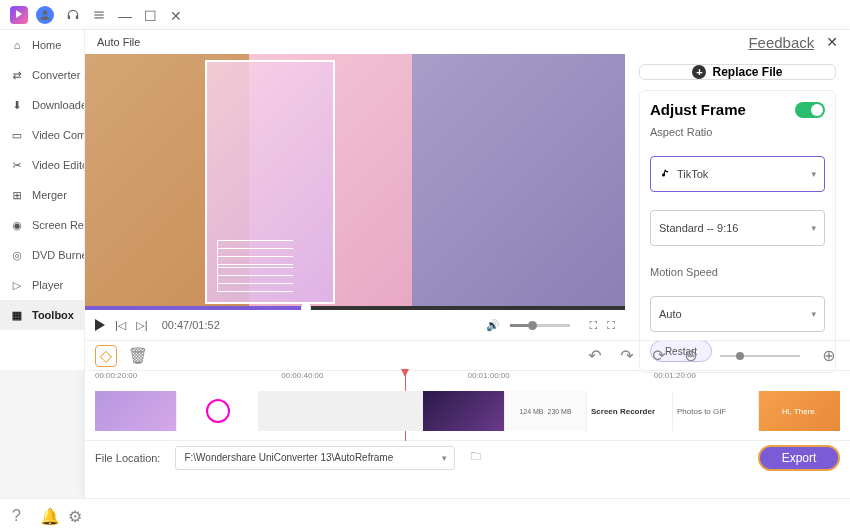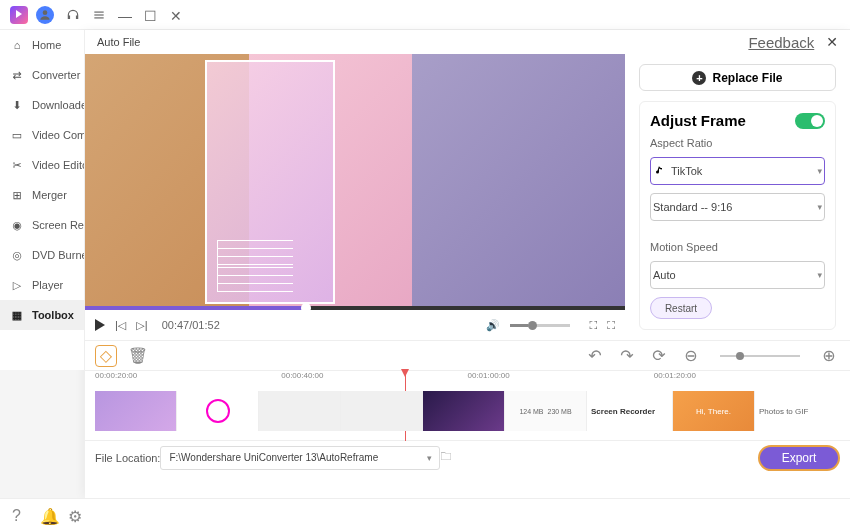--- a/index.html
+++ b/index.html
@@ -40,21 +40,21 @@
 .vol-track { width: 60px; height: 3px; background: #ccc; position: relative; }
 .vol-track::before { content: ''; position: absolute; left: 0; width: 30%; height: 100%; background: #888; }
 .vol-track::after { content: ''; position: absolute; left: 30%; top: -3px; width: 9px; height: 9px; background: #888; border-radius: 50%; }
 .side-panel { width: 225px; padding: 10px 14px; background: #fff; display: flex; flex-direction: column; gap: 10px; font-size: 11px; }
 .replace-btn { height: 32px; border: 1px solid #ddd; border-radius: 6px; display: flex; align-items: center; justify-content: center; gap: 6px; font-size: 12px; font-weight: 600; cursor: pointer; }
 .replace-btn .plus { width: 14px; height: 14px; border-radius: 50%; background: #333; color: #fff; display: flex; align-items: center; justify-content: center; font-size: 11px; }
 .frame-box { border: 1px solid #eee; border-radius: 6px; padding: 10px; display: flex; flex-direction: column; gap: 8px; }
 .frame-head { display: flex; justify-content: space-between; align-items: center; font-weight: 600; font-size: 15px; }
 .toggle { width: 30px; height: 16px; background: #2bbd6e; border-radius: 8px; position: relative; }
 .toggle::after { content: ''; position: absolute; right: 2px; top: 2px; width: 12px; height: 12px; background: #fff; border-radius: 50%; }
-.sel { height: 28px; border: 1px solid #ccc; border-radius: 4px; display: flex; align-items: center; padding: 0 2px; font-size: 11px; color: #444; position: relative; cursor: pointer; }
+.sel { height: 36px; border: 1px solid #ccc; border-radius: 4px; display: flex; align-items: center; padding: 0 8px; font-size: 11px; color: #444; position: relative; cursor: pointer; margin-top: 10px; }
 .sel.highlight { border: 1.5px solid #7b5bd6; }
 .sel .chev { margin-left: auto; color: #888; font-size: 9px; }
 .sel .tk-ic { width: 12px; height: 12px; margin-right: 6px; }
 .restart-btn { width: 62px; height: 22px; border: 1px solid #c9b8f0; background: #f5f0ff; border-radius: 11px; font-size: 10px; color: #555; display: flex; align-items: center; justify-content: center; cursor: pointer; }
 .toolbar-row { height: 30px; display: flex; align-items: center; padding: 0 10px; gap: 10px; border-top: 1px solid #eee; }
 .tool-btn { width: 22px; height: 22px; border-radius: 4px; display: flex; align-items: center; justify-content: center; color: #888; cursor: pointer; }
 .tool-btn.active { border: 1.5px solid #e8a245; color: #e8a245; }
 .toolbar-row .grow { flex: 1; }
 .zoom-track { width: 80px; height: 2px; background: #ccc; position: relative; margin: 0 8px; }
 .zoom-track::after { content: ''; position: absolute; left: 20%; top: -3px; width: 8px; height: 8px; background: #888; border-radius: 50%; }
@@ -66,21 +66,21 @@
 .clips { height: 40px; margin: 4px 10px; display: flex; gap: 1px; background: #eee; overflow: hidden; }
 .clip { flex: 1; background: linear-gradient(135deg, #b896e0, #d4a8e8); position: relative; }
 .clip.c2 { background: #fff; display: flex; align-items: center; justify-content: center; }
 .clip.c2::after { content: ''; width: 20px; height: 20px; border: 2px solid #f0c; border-radius: 50%; }
 .clip.c3 { background: #f0f0f0; }
 .clip.c4 { background: linear-gradient(135deg, #2a1a4a, #6b3a8a); }
 .clip.c5 { background: #fafafa; font-size: 7px; display: flex; align-items: center; justify-content: center; color: #666; gap: 4px; }
 .clip.c6 { background: #fff; font-size: 8px; font-weight: 600; display: flex; align-items: center; padding-left: 4px; color: #333; }
 .clip.c7 { background: linear-gradient(135deg, #f5a04a, #e88a3a); font-size: 8px; color: #fff; display: flex; flex-direction: column; align-items: center; justify-content: center; }
 .clip.c8 { background: #fff; font-size: 8px; display: flex; align-items: center; padding-left: 4px; color: #666; }
-.footer { height: 34px; display: flex; align-items: center; padding: 0 10px; gap: 0; font-size: 11px; color: #555; border-top: 1px solid #eee; }
+.footer { height: 34px; display: flex; align-items: center; padding: 0 10px; gap: 15px; font-size: 11px; color: #555; border-top: 1px solid #eee; }
 .path-sel { flex: 0 0 280px; height: 24px; border: 1px solid #ddd; border-radius: 3px; display: flex; align-items: center; padding: 0 8px; font-size: 10px; color: #444; }
 .path-sel .chev { margin-left: auto; font-size: 9px; color: #888; }
 .export-btn { margin-left: auto; width: 82px; height: 26px; background: #7b5bd6; border: 2px solid #e8a245; border-radius: 14px; color: #fff; font-size: 12px; display: flex; align-items: center; justify-content: center; cursor: pointer; }
 .bottom-bar { position: absolute; bottom: 0; left: 0; right: 0; height: 30px; background: #fff; display: flex; align-items: center; padding: 0 12px; gap: 14px; border-top: 1px solid #eee; }
 .bottom-bar .ic { width: 14px; height: 14px; color: #888; }
 .bg-text { position: absolute; right: 20px; font-size: 10px; color: #888; z-index: 0; }
 </style>
 </head>
 <body>
 
@@ -258,25 +258,25 @@
       <div class="clip c3"></div>
       <div class="clip c3"></div>
       <div class="clip c4"></div>
       <div class="clip c5">
           <span>124 MB</span>
           <span>230 MB</span>
         </div>
       <div class="clip c6">
           <span>Screen Recorder</span>
         </div>
+      <div class="clip c8">
+          <span>Photos to GIF</span>
+        </div>
       <div class="clip c7">
           <span>Hi, There.</span>
-        </div>
-      <div class="clip c8">
-          <span>Photos to GIF</span>
         </div>
     </div>
   </div>
 
   <div class="footer">
     <span>File Location:</span>
     <div class="path-sel">
       <span>F:\Wondershare UniConverter 13\AutoReframe</span>
       <span class="chev">▾</span>
     </div>

